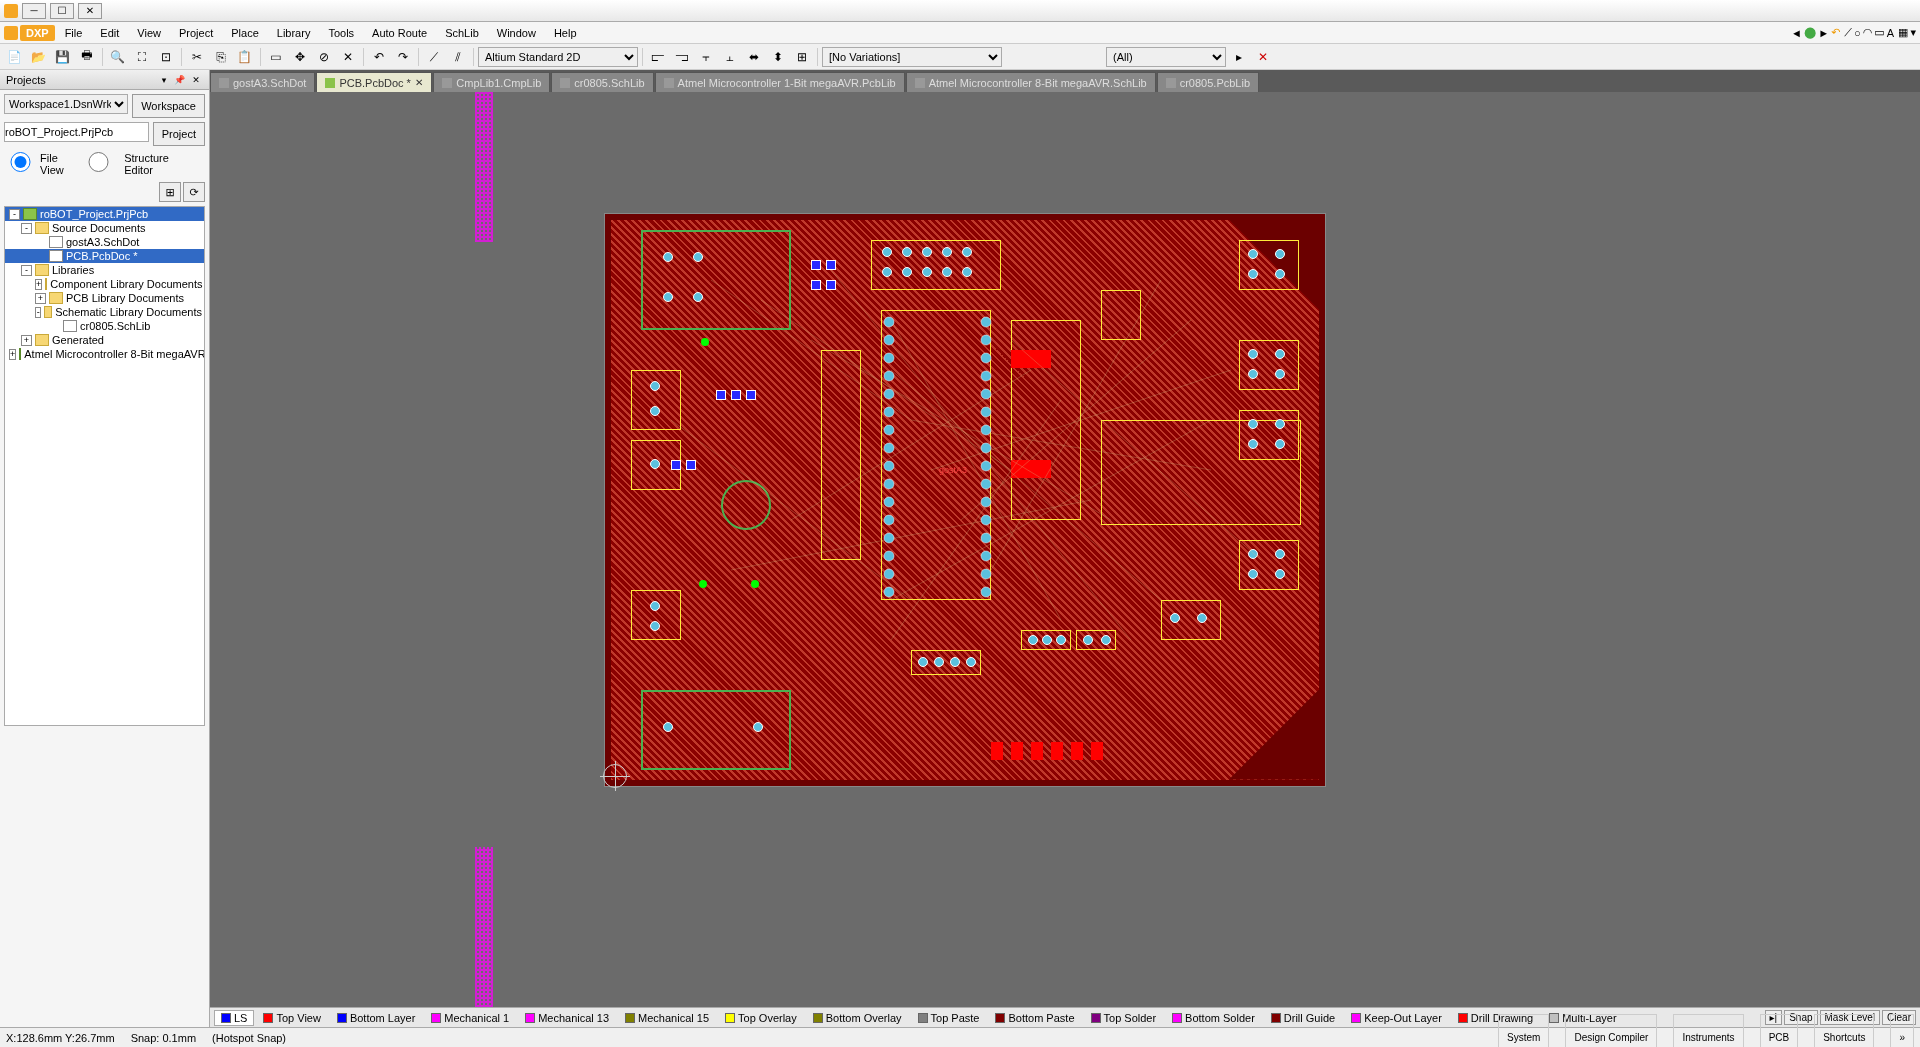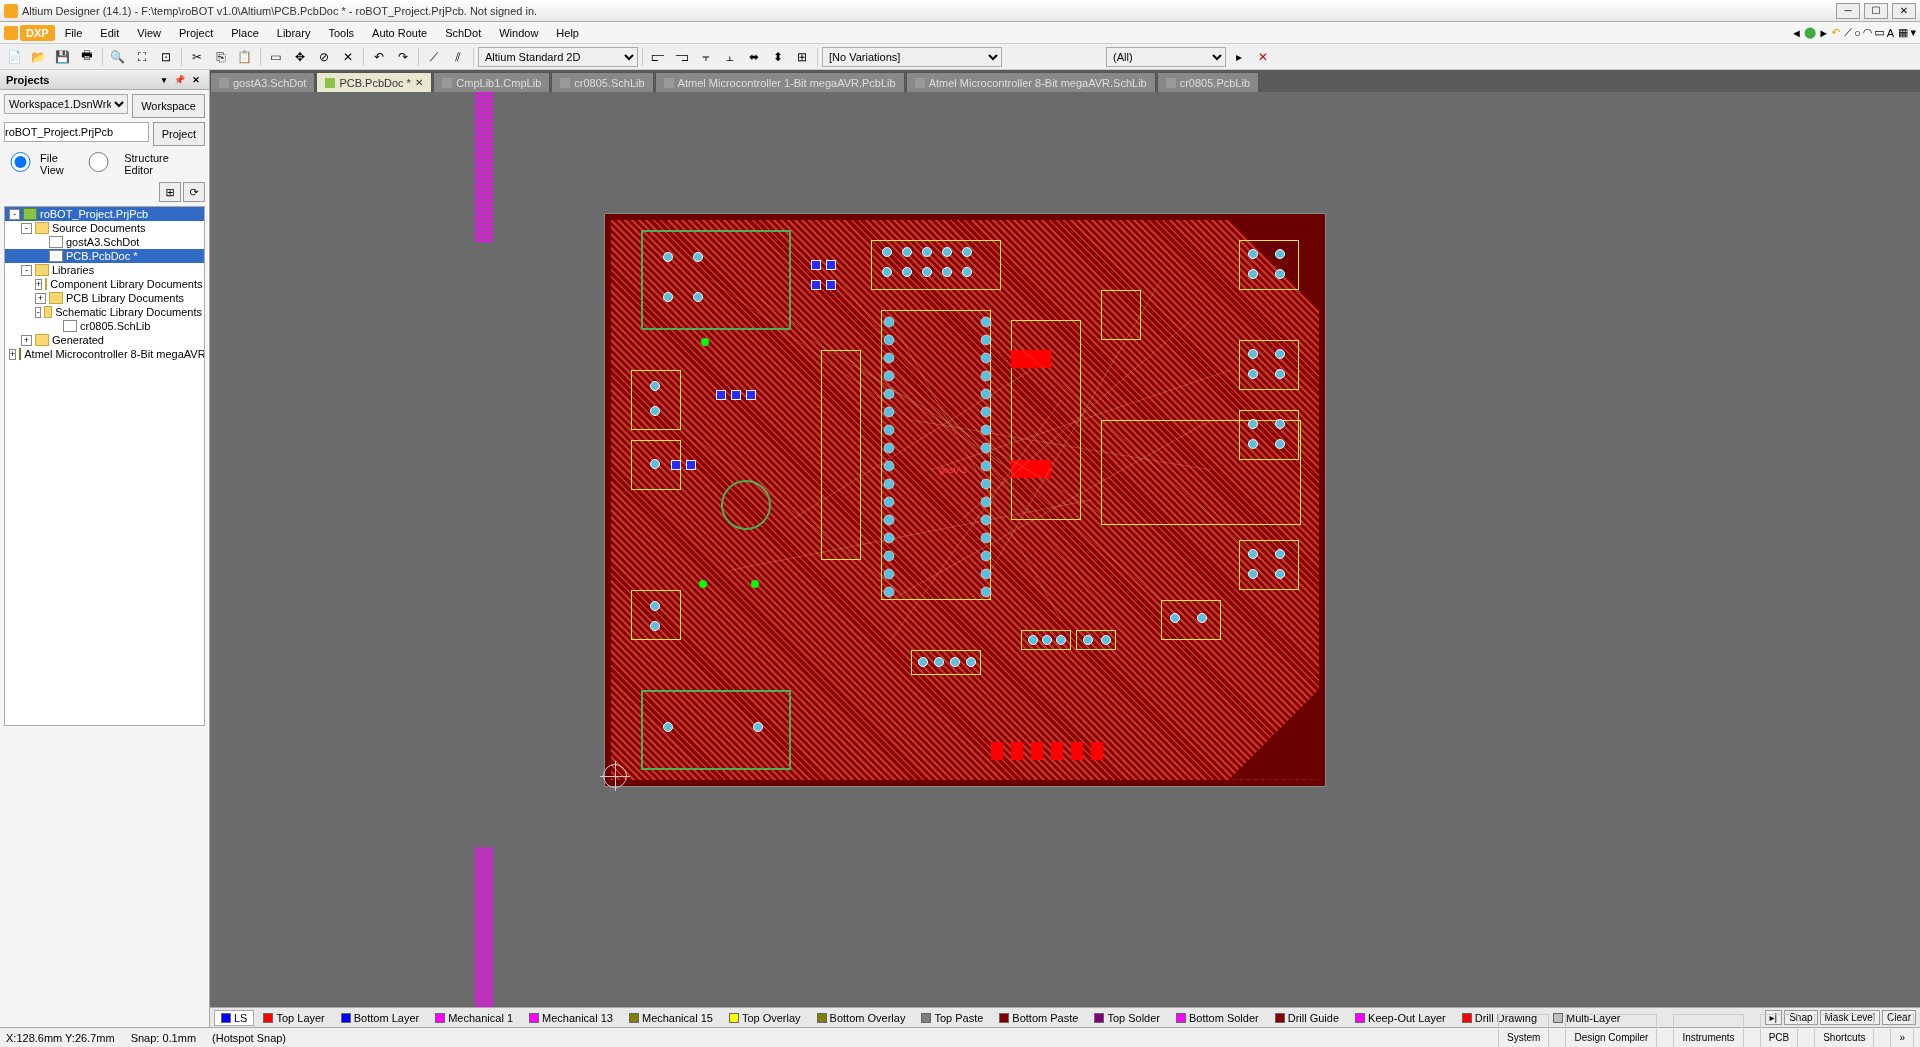--- a/index.html
+++ b/index.html
@@ -11,21 +11,21 @@
 .titlebar .winbtn { width:24px; height:16px; border:1px solid #999; background:#eee; display:flex; align-items:center; justify-content:center; cursor:pointer; font-size:10px; }
 .menubar { height:22px; background:#f5f5f5; border-bottom:1px solid #ccc; display:flex; align-items:center; padding:0 4px; gap:2px; }
 .menubar .mi { padding:2px 8px; cursor:pointer; }
 .menubar .dxp { background:#f5a623; color:#fff; padding:2px 6px; border-radius:2px; font-weight:bold; }
 .toolbar { height:26px; background:#f0f0f0; border-bottom:1px solid #ccc; display:flex; align-items:center; padding:0 4px; gap:2px; }
 .toolbar .tbtn { width:22px; height:22px; border:1px solid transparent; display:flex; align-items:center; justify-content:center; cursor:pointer; font-size:12px; }
 .toolbar .sep { width:1px; height:18px; background:#ccc; margin:0 2px; }
 .toolbar select, .toolbar input { height:20px; border:1px solid #aaa; font-size:11px; padding:0 2px; }
 .main { flex:1; display:flex; overflow:hidden; }
 .leftpanel { width:210px; background:#f5f5f5; border-right:1px solid #aaa; display:flex; flex-direction:column; }
-.panel-title { height:20px; background:linear-gradient(#f0f0f0,#d8d8d8); border-bottom:1px solid #aaa; padding:2px 6px; font-weight:bold; display:flex; align-items:center; }
+.panel-title { height:20px; background:linear-gradient(#f0f0f0,#d8d8d8); border-bottom:1px solid #aaa; padding:2px 6px; font-weight:normal; display:flex; align-items:center; }
 .panel-title .spacer { flex:1; }
 .panel-title .pbtn { width:14px; height:14px; cursor:pointer; margin-left:2px; font-size:9px; display:flex; align-items:center; justify-content:center; }
 .panel-body { flex:1; padding:4px; overflow:auto; }
 .panel-body select, .panel-body input { width:100%; height:20px; border:1px solid #aaa; margin-bottom:4px; }
 .row { display:flex; gap:4px; margin-bottom:4px; }
 .row .btn { padding:2px 8px; border:1px solid #999; background:#eee; cursor:pointer; }
 .radios { display:flex; gap:12px; margin:6px 0; }
 .radios label { display:flex; align-items:center; gap:3px; cursor:pointer; }
 .smallbtns { display:flex; justify-content:flex-end; gap:2px; margin-bottom:4px; }
 .smallbtns .sb { width:22px; height:20px; border:1px solid #999; background:#eee; cursor:pointer; }
@@ -70,40 +70,39 @@
 .statusbar { height:20px; background:#f0f0f0; border-top:1px solid #aaa; display:flex; align-items:center; padding:0 6px; gap:16px; font-size:11px; }
 .statusbar .sp { flex:1; }
 .statusbar .sbtn { padding:17px 8px; border:1px solid #ccc; cursor:pointer; font-size:10px; }
 .pink-strip { position:absolute; width:18px; background:repeating-linear-gradient(0deg,#ff00ff,#ff00ff 2px,transparent 2px,transparent 4px),repeating-linear-gradient(90deg,#ff00ff,#ff00ff 2px,transparent 2px,transparent 4px); opacity:0.7; }
 </style>
 </head>
 <body>
 
 <div class="titlebar">
   <span class="icon"></span>
-  <span class="title">Altium Designer (14.1) - F:\temp\roBOT v1.0\Altium\PCB.PcbDoc * - roBOT_Project.PrjPcb. Not signed in.</span>
   <div class="winbtns">
     <div class="winbtn">─</div>
     <div class="winbtn">☐</div>
     <div class="winbtn">✕</div>
   </div>
 </div>
 
 <div class="menubar">
   <span class="icon" style="width:14px;height:14px;background:#f5a623;border-radius:2px;"></span>
   <span class="mi dxp">DXP</span>
   <span class="mi">File</span>
   <span class="mi">Edit</span>
   <span class="mi">View</span>
   <span class="mi">Project</span>
   <span class="mi">Place</span>
   <span class="mi">Library</span>
   <span class="mi">Tools</span>
   <span class="mi">Auto Route</span>
-  <span class="mi">SchDot</span>
+  <span class="mi">SchLib</span>
   <span class="mi">Window</span>
   <span class="mi">Help</span>
   <div style="flex:1"></div>
   <span class="tbtn">◄</span>
   <span class="tbtn" style="color:#4a4">⬤</span>
   <span class="tbtn">►</span>
   <span class="tbtn" style="color:#e90">↶</span>
   <span class="sep"></span>
   <span class="tbtn">⟋</span>
   <span class="tbtn">○</span>
@@ -461,21 +460,21 @@
         </div>
       </div>
     </div>
     <div class="layer-tabs" id="layertabs">
         <div class="layer-tab active">
           <span class="layer-sw" style="background:#0000ff"></span>
           <span>LS</span>
         </div>
         <div class="layer-tab">
           <span class="layer-sw" style="background:#ff0000"></span>
-          <span>Top Layer</span>
+          <span>Top View</span>
         </div>
         <div class="layer-tab">
           <span class="layer-sw" style="background:#0000ff"></span>
           <span>Bottom Layer</span>
         </div>
         <div class="layer-tab">
           <span class="layer-sw" style="background:#ff00ff"></span>
           <span>Mechanical 1</span>
         </div>
         <div class="layer-tab">

